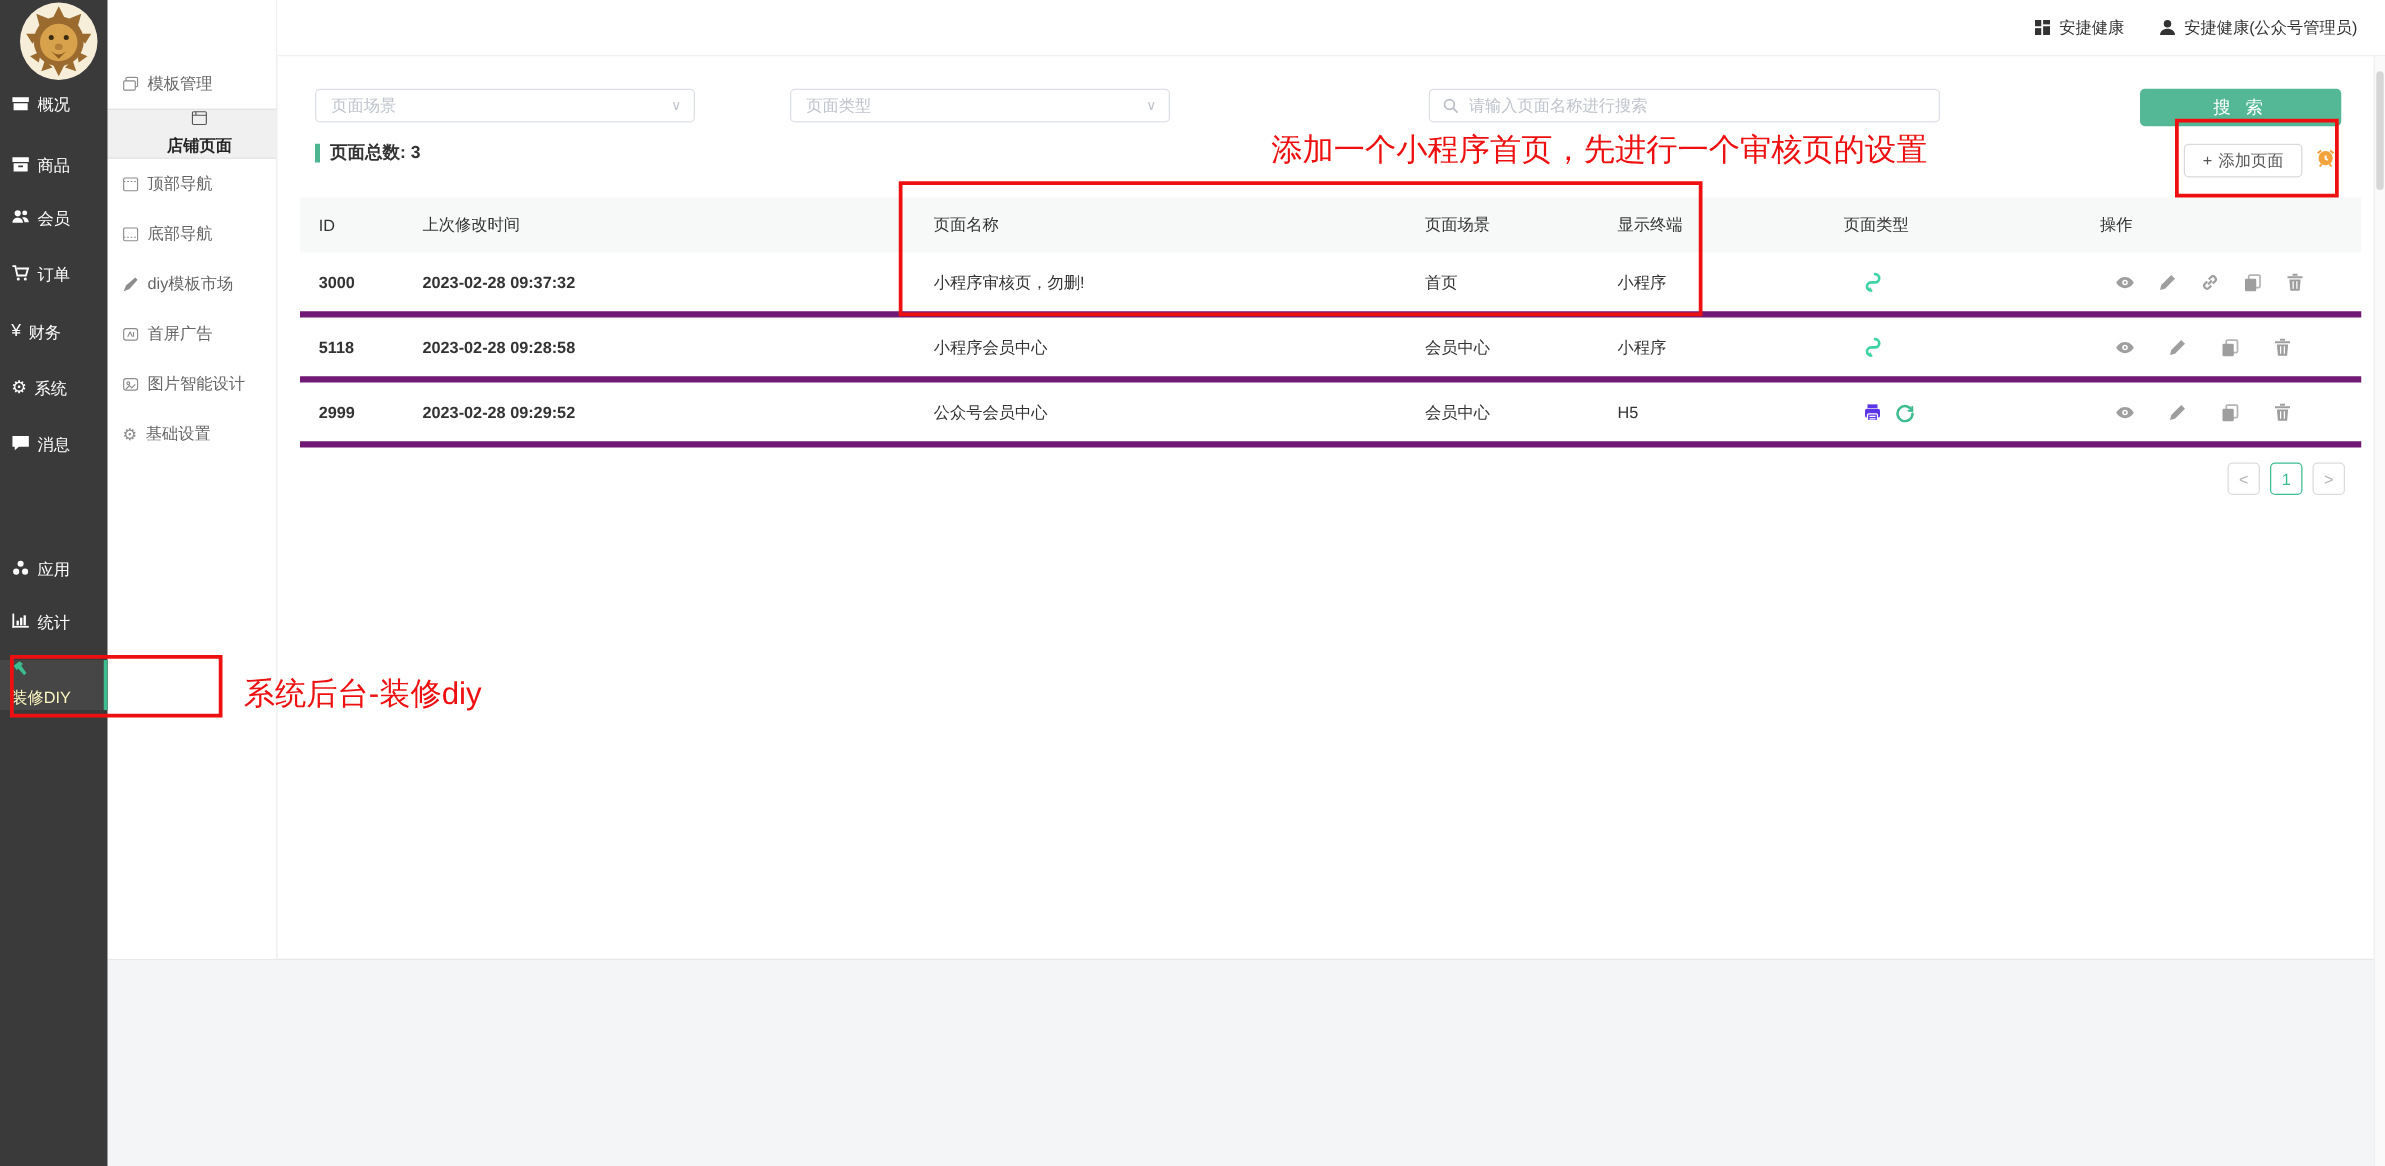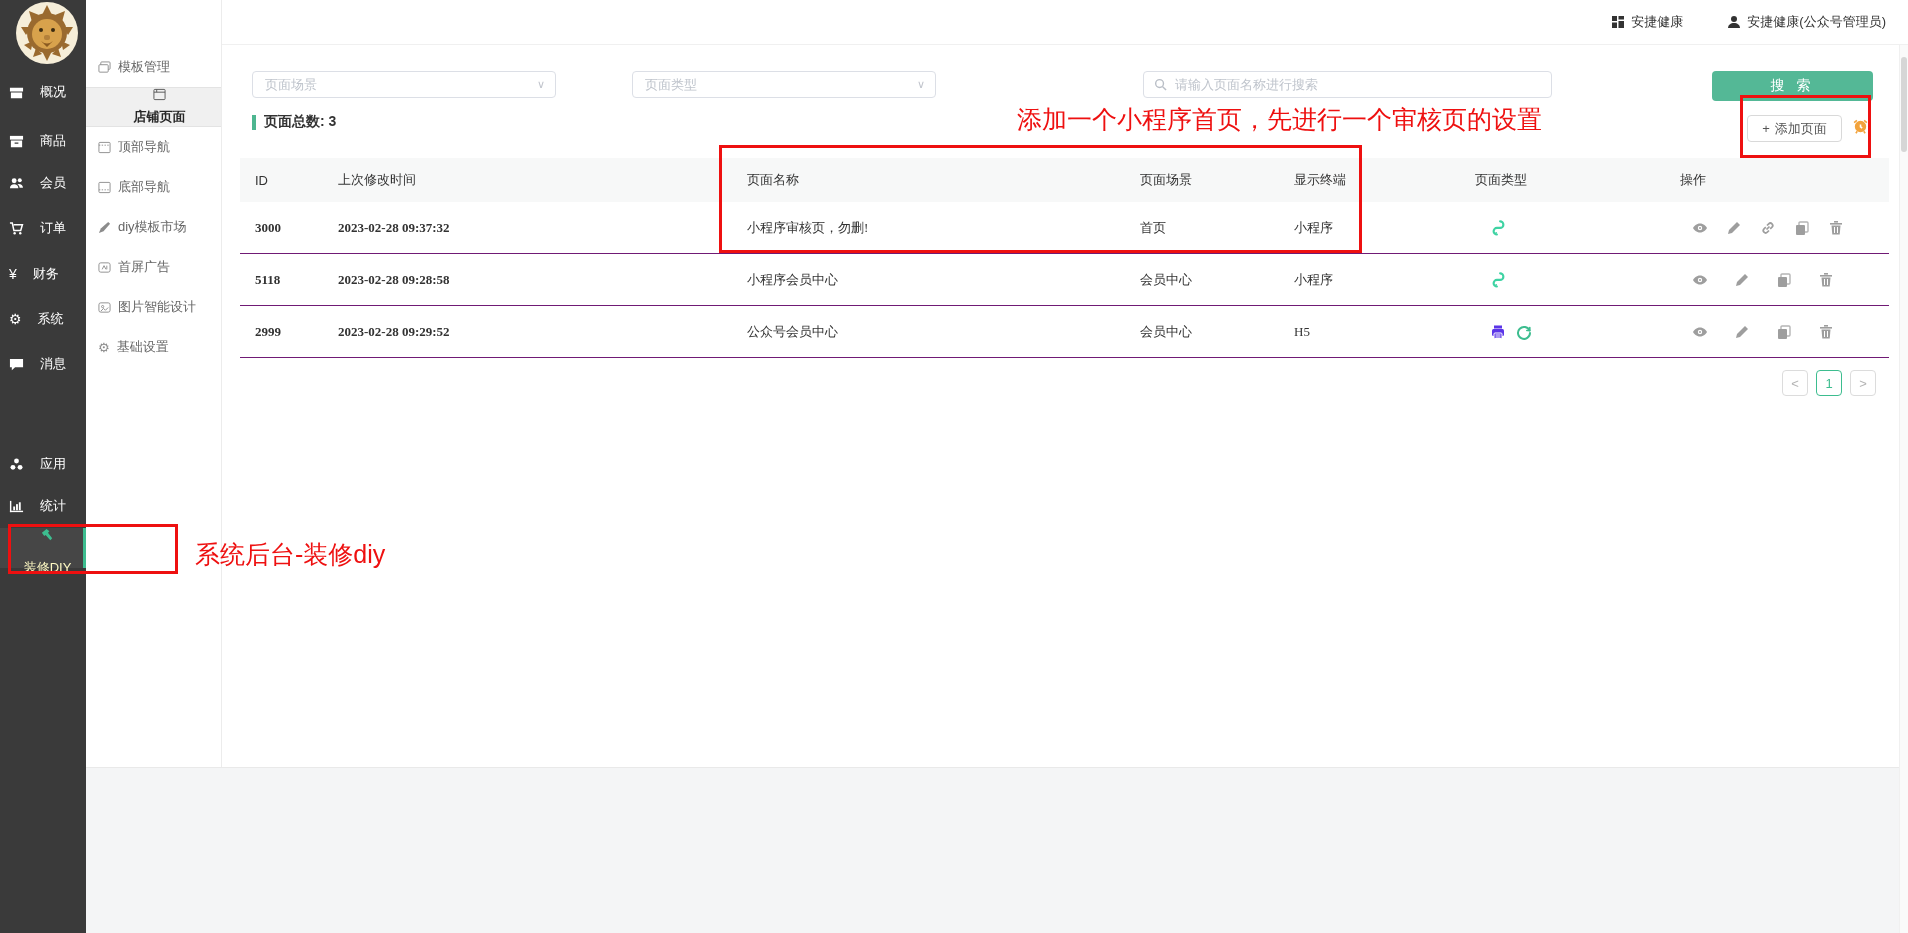--- a/index.html
+++ b/index.html
@@ -2,38 +2,38 @@
 <html><head>
 <meta charset="utf-8">
 <style>
   html,body{margin:0;padding:0;width:1908px;height:933px;overflow:hidden;background:#fff;
     font-family:"Liberation Sans","DejaVu Sans",sans-serif;}
   *{box-sizing:border-box;}
 
   
   .rail{position:absolute;left:0;top:0;width:86px;height:933px;background:#3a3a3a;z-index:2;}
   .avatar{position:absolute;left:15px;top:1px;width:64px;height:64px;border-radius:50%;overflow:hidden;}
-  .rail-item{position:absolute;left:0;width:86px;height:34px;display:flex;align-items:center;gap:16px;
+  .rail-item{position:absolute;left:0;width:86px;height:34px;display:flex;align-items:flex-start;gap:6px;
     padding-left:9px;color:#fff;font-size:13px;cursor:pointer;white-space:nowrap;}
   .rail-item svg,.rail-item .txtico{flex:0 0 auto;}
   .txtico{font-size:14px;line-height:1;}
   .rail-item.active{background:#464646;color:#fef9c3;flex-direction:column;}
   .rail-item.active .active-bar{position:absolute;right:0;top:0;width:3px;height:100%;background:#3dbd8f;}
 
   
   .menu{position:absolute;left:86px;top:0;width:136px;height:767px;background:#fff;border-right:1px solid #ececec;z-index:1;}
   .menu-item{position:absolute;left:0;width:100%;height:30px;display:flex;align-items:center;gap:7px;
     padding-left:12px;color:#666;font-size:13px;cursor:pointer;white-space:nowrap;}
   .menu-item .gico{color:#8c8c8c;font-size:13px;line-height:1;display:flex;}
   .menu-item.active{height:40px;background:#f0f0f0;border-top:1px solid #e3e3e3;border-bottom:1px solid #e3e3e3;
     color:#262626;font-weight:bold;flex-direction:column;}
 
   
   .topbar{position:absolute;left:222px;top:0;width:1686px;height:45px;background:#fff;border-bottom:1px solid #f0f0f0;
-    display:flex;align-items:center;justify-content:flex-end;gap:44px;padding-right:22px;z-index:1;}
+    display:flex;align-items:center;justify-content:flex-end;gap:28px;padding-right:22px;z-index:1;}
   .top-entry{display:flex;align-items:center;gap:6px;font-size:13px;color:#333;cursor:pointer;}
 
   
   .content{position:absolute;left:222px;top:45px;width:1686px;height:722px;background:#fff;}
   .select,.searchbox{position:absolute;height:27px;border:1px solid #dcdfe6;border-radius:4px;background:#fff;
     display:flex;align-items:center;padding:0 10px;gap:6px;}
   .select input,.searchbox input{border:none;outline:none;flex:1;font-size:13px;color:#333;background:transparent;
     font-family:inherit;min-width:0;}
   .select input::placeholder,.searchbox input::placeholder{color:#bfc4cc;}
   .chev{color:#c0c4cc;font-size:11px;}
@@ -52,21 +52,21 @@
   .annot-top{position:absolute;left:795px;top:58px;}
   .annot-bottom{position:absolute;left:195px;top:538px;z-index:9;}
   .red-box{position:absolute;border:3px solid #ee1010;z-index:8;pointer-events:none;}
   .rb-table{left:497px;top:100px;width:643px;height:108px;}
   .rb-add{left:1518px;top:50px;width:131px;height:63px;}
   .rb-diy{left:8px;top:524px;width:170px;height:50px;}
 
   
   .table{position:absolute;left:18px;top:113px;width:1649px;font-size:13px;color:#333;}
   .thead{position:relative;height:44px;background:#f7f8f8;}
-  .trow{position:relative;height:52px;border-bottom:1px solid #701a75;font-family:Liberation Serif, serif;}
+  .trow{position:relative;height:52px;border-bottom:5px solid #701a75;}
   .cell{position:absolute;top:0;height:100%;display:flex;align-items:center;white-space:nowrap;}
   .c-id{left:15px;}.c-time{left:98px;}.c-name{left:507px;}.c-scene{left:900px;}
   .c-terminal{left:1054px;}.c-type{left:1235px;}.c-ops{left:1440px;}
   .c-type-icons{left:1250px;gap:10px;}
   .trow .c-id,.trow .c-time{font-weight:bold;}
   .ops{left:1452px;display:flex;align-items:center;gap:18px;}
   .ops.wide{gap:26px;}
   .ops svg{cursor:pointer;}
 
   .pagination{position:absolute;left:1560px;top:325px;display:flex;gap:8px;}

